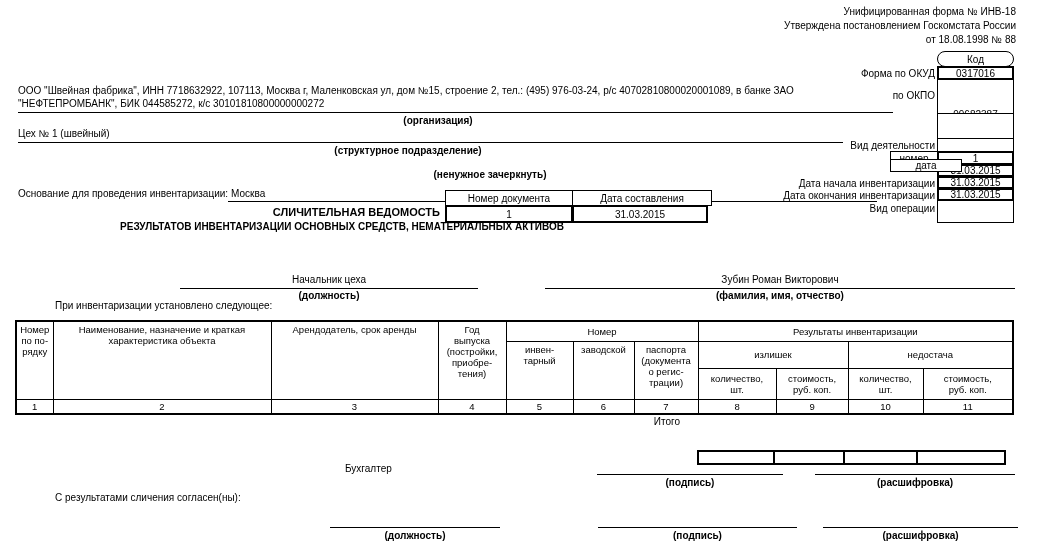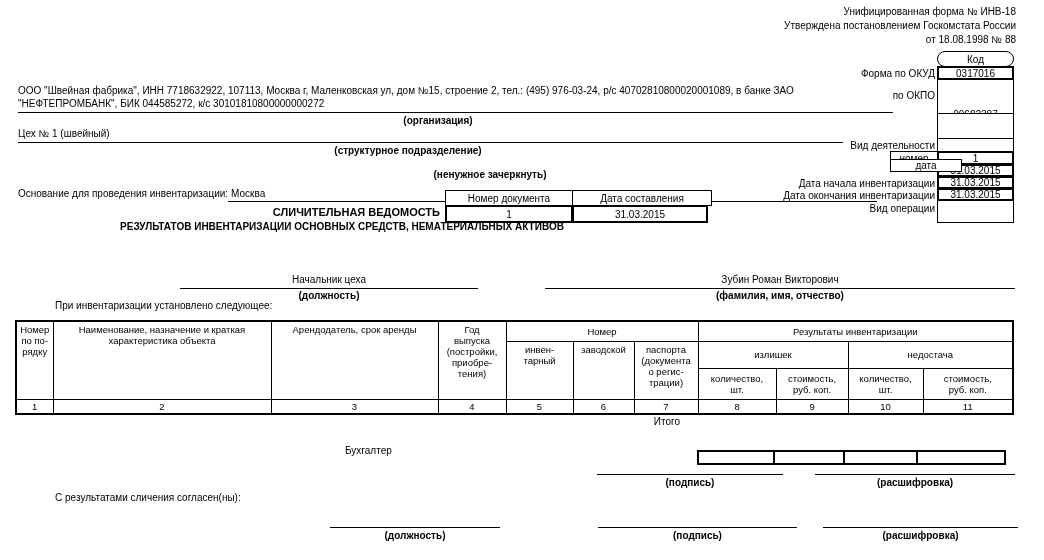--- a/index.html
+++ b/index.html
@@ -200,21 +200,21 @@
     </table>
 
   <div class="abs r" style="left:500px; top:416px; width:180px;">Итого</div>
   <div class="abs flexrow" style="left:697px; top:414px;">
     <div class="itogo-cell" style="width:78px;"></div>
     <div class="itogo-cell" style="width:72px; margin-left:-2px;"></div>
     <div class="itogo-cell" style="width:75px; margin-left:-2px;"></div>
     <div class="itogo-cell" style="width:90px; margin-left:-2px;"></div>
   </div>
 
-  <div class="abs" style="left:325px; top:445px;padding-left:20px;">Бухгалтер</div>
+  <div class="abs" style="left:325px; top:463px;padding-left:20px;">Бухгалтер</div>
   <div class="abs uline" style="left:597px; top:460px; width:186px; height:14px;"></div>
   <div class="abs c cap" style="left:597px; top:477px; width:186px;">(подпись)</div>
   <div class="abs uline" style="left:815px; top:460px; width:200px; height:14px;"></div>
   <div class="abs c cap" style="left:815px; top:477px; width:200px;">(расшифровка)</div>
 
   <div class="abs" style="left:55px; top:492px;">С результатами сличения согласен(ны):</div>
   <div class="abs uline" style="left:330px; top:513px; width:170px; height:14px;"></div>
   <div class="abs c cap" style="left:330px; top:530px; width:170px;">(должность)</div>
   <div class="abs uline" style="left:598px; top:513px; width:199px; height:14px;"></div>
   <div class="abs c cap" style="left:598px; top:530px; width:199px;">(подпись)</div>

